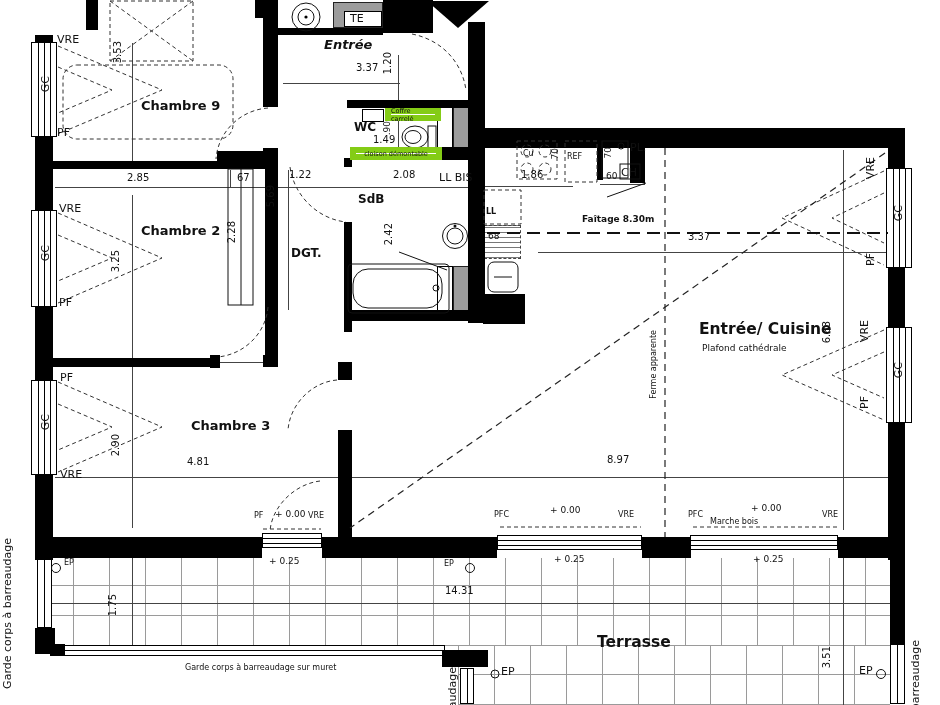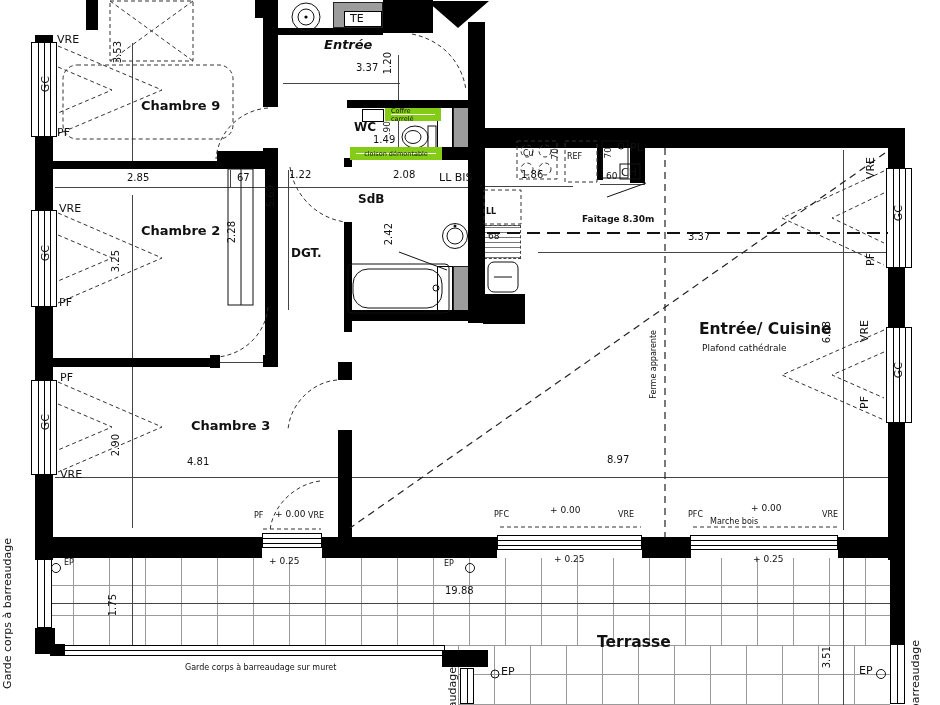--- a/index.html
+++ b/index.html
@@ -304,16 +304,16 @@
     <div class="lbl f9" style="left: 606px; top: 172px;">60</div>
     <div class="lbl f9" style="left: 488px; top: 232px;">68</div>
     <div class="lbl f10 vt" style="left: 227px; top: 221px;">2.28</div>
     <div class="lbl f10 vt" style="left: 111px; top: 250px;">3.25</div>
     <div class="lbl f10 vt" style="left: 384px; top: 223px;">2.42</div>
     <div class="lbl f10" style="left: 688px; top: 232px;">3.37</div>
     <div class="lbl f10 vt" style="left: 822px; top: 321px;">6.63</div>
     <div class="lbl f10 vt" style="left: 111px; top: 434px;">2.90</div>
     <div class="lbl f10" style="left: 187px; top: 457px;">4.81</div>
     <div class="lbl f10" style="left: 607px; top: 455px;">8.97</div>
-    <div class="lbl f10" style="left: 445px; top: 586px;">19.88</div>
+    <div class="lbl f10" style="left: 445px; top: 586px;">14.31</div>
     <div class="lbl f10 vt" style="left: 108px; top: 594px;">1.75</div>
     <div class="lbl f10 vt" style="left: 822px; top: 646px;">3.51</div>
   </div>
 
 </body></html>

